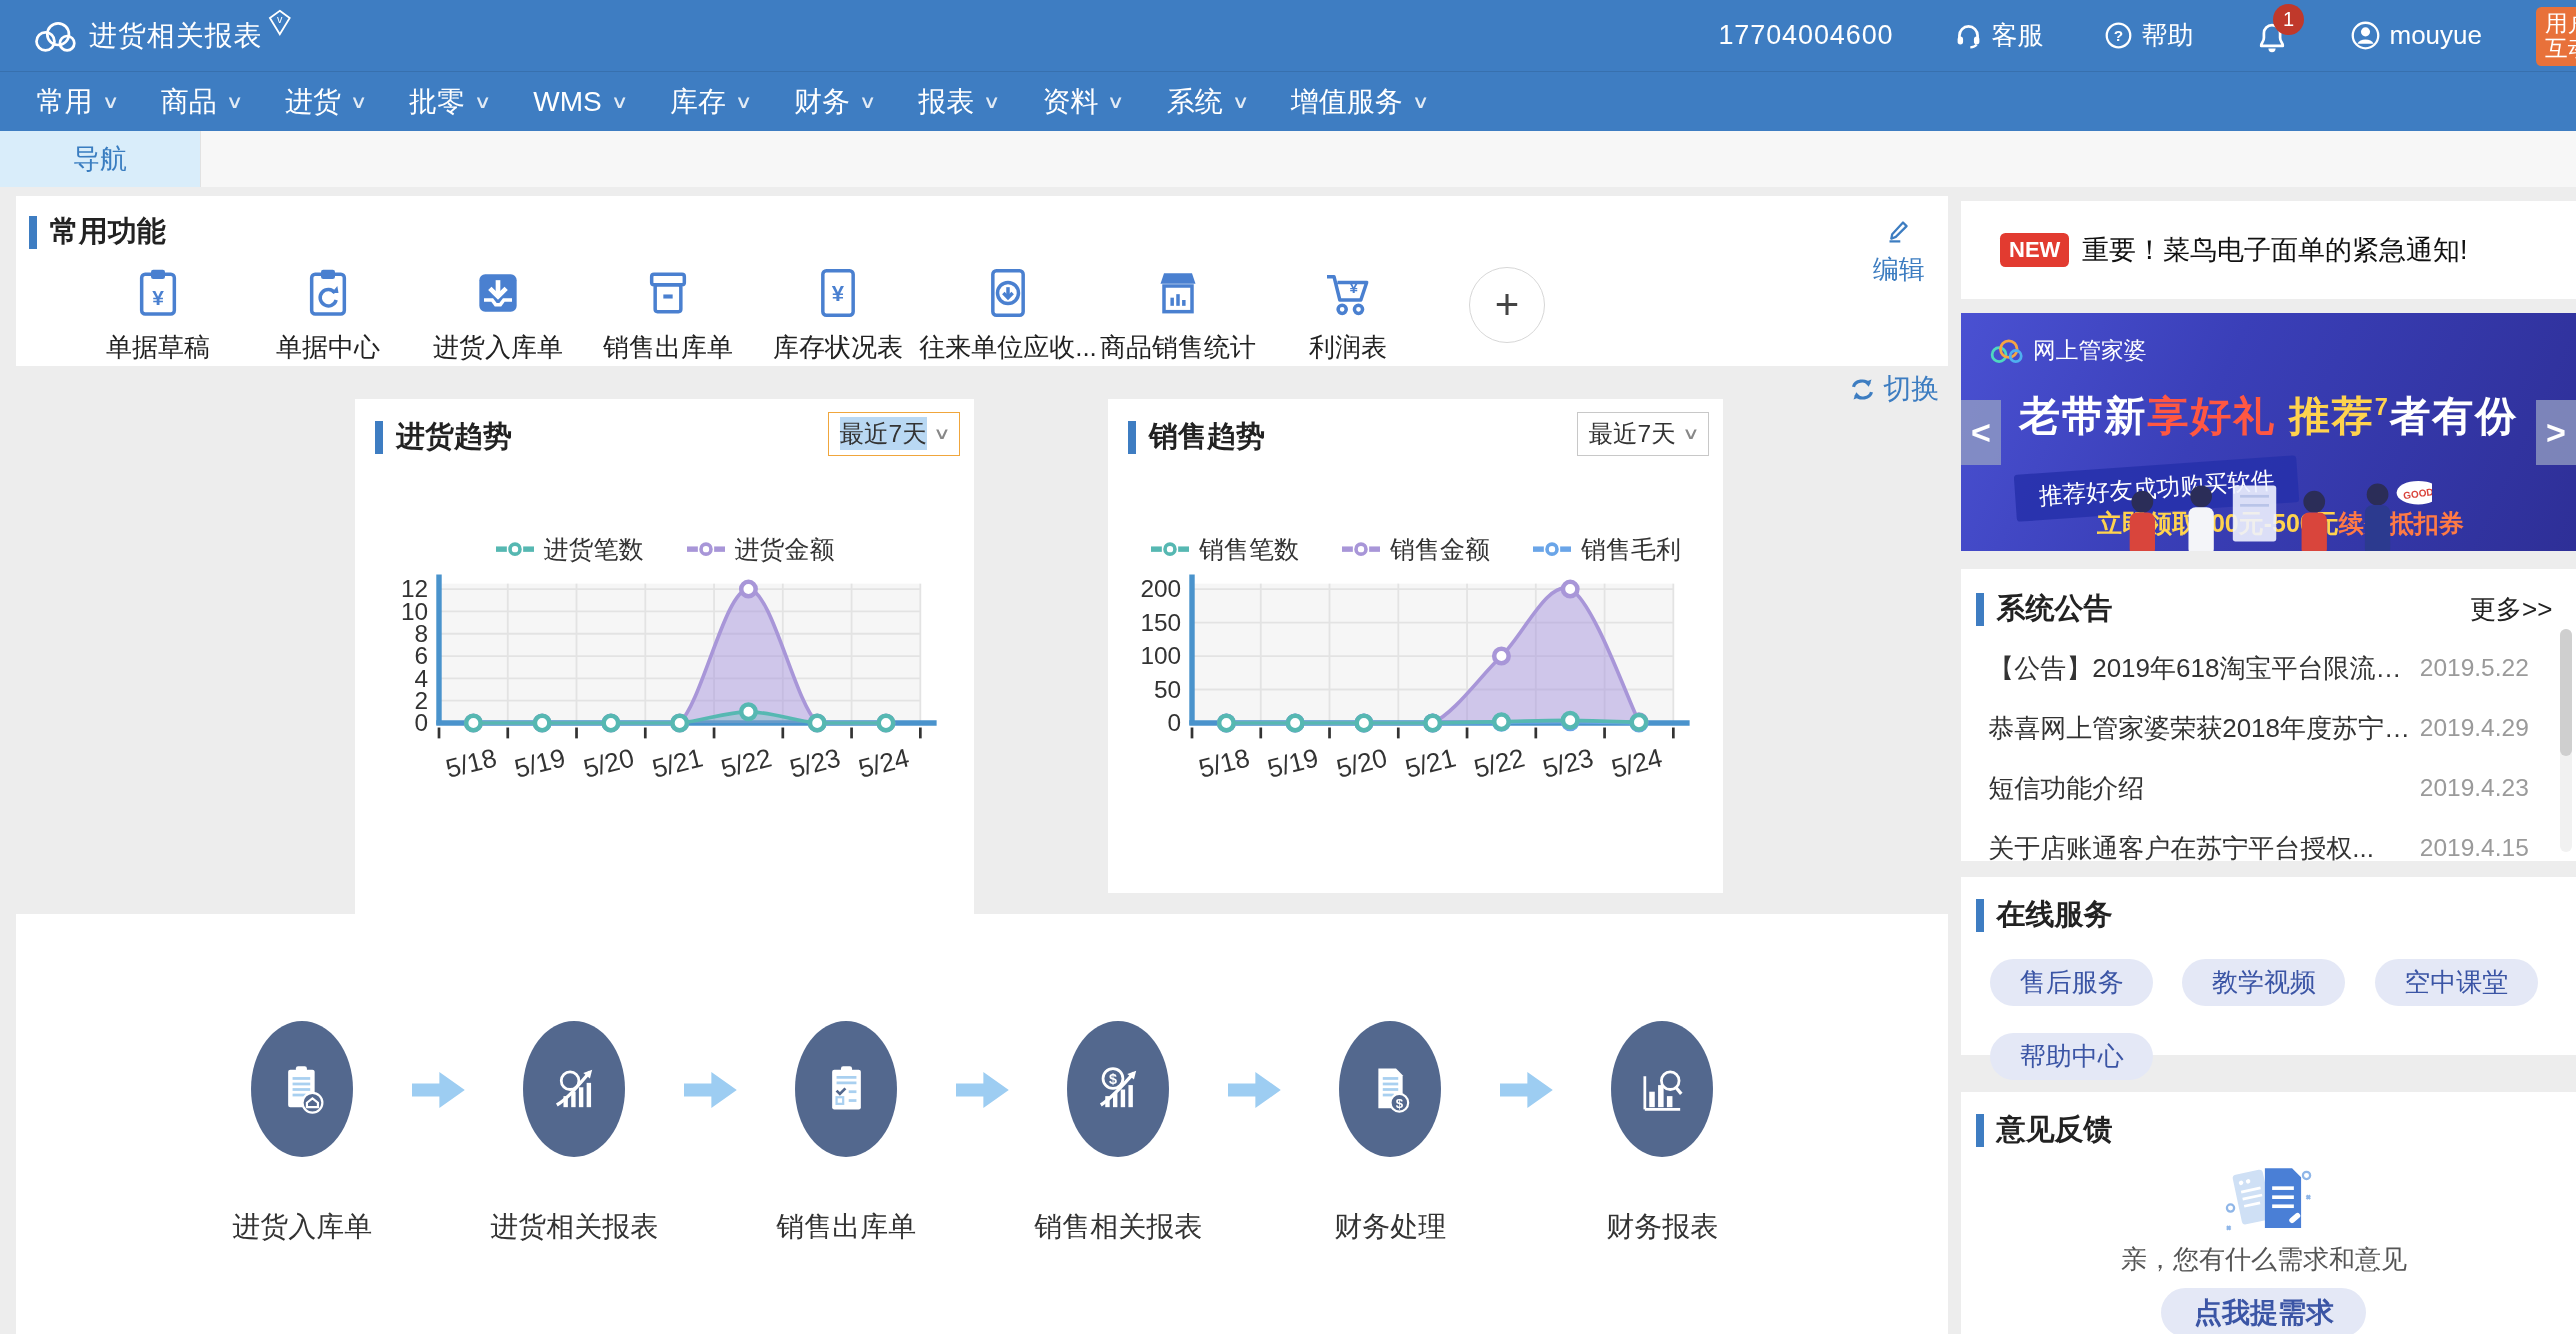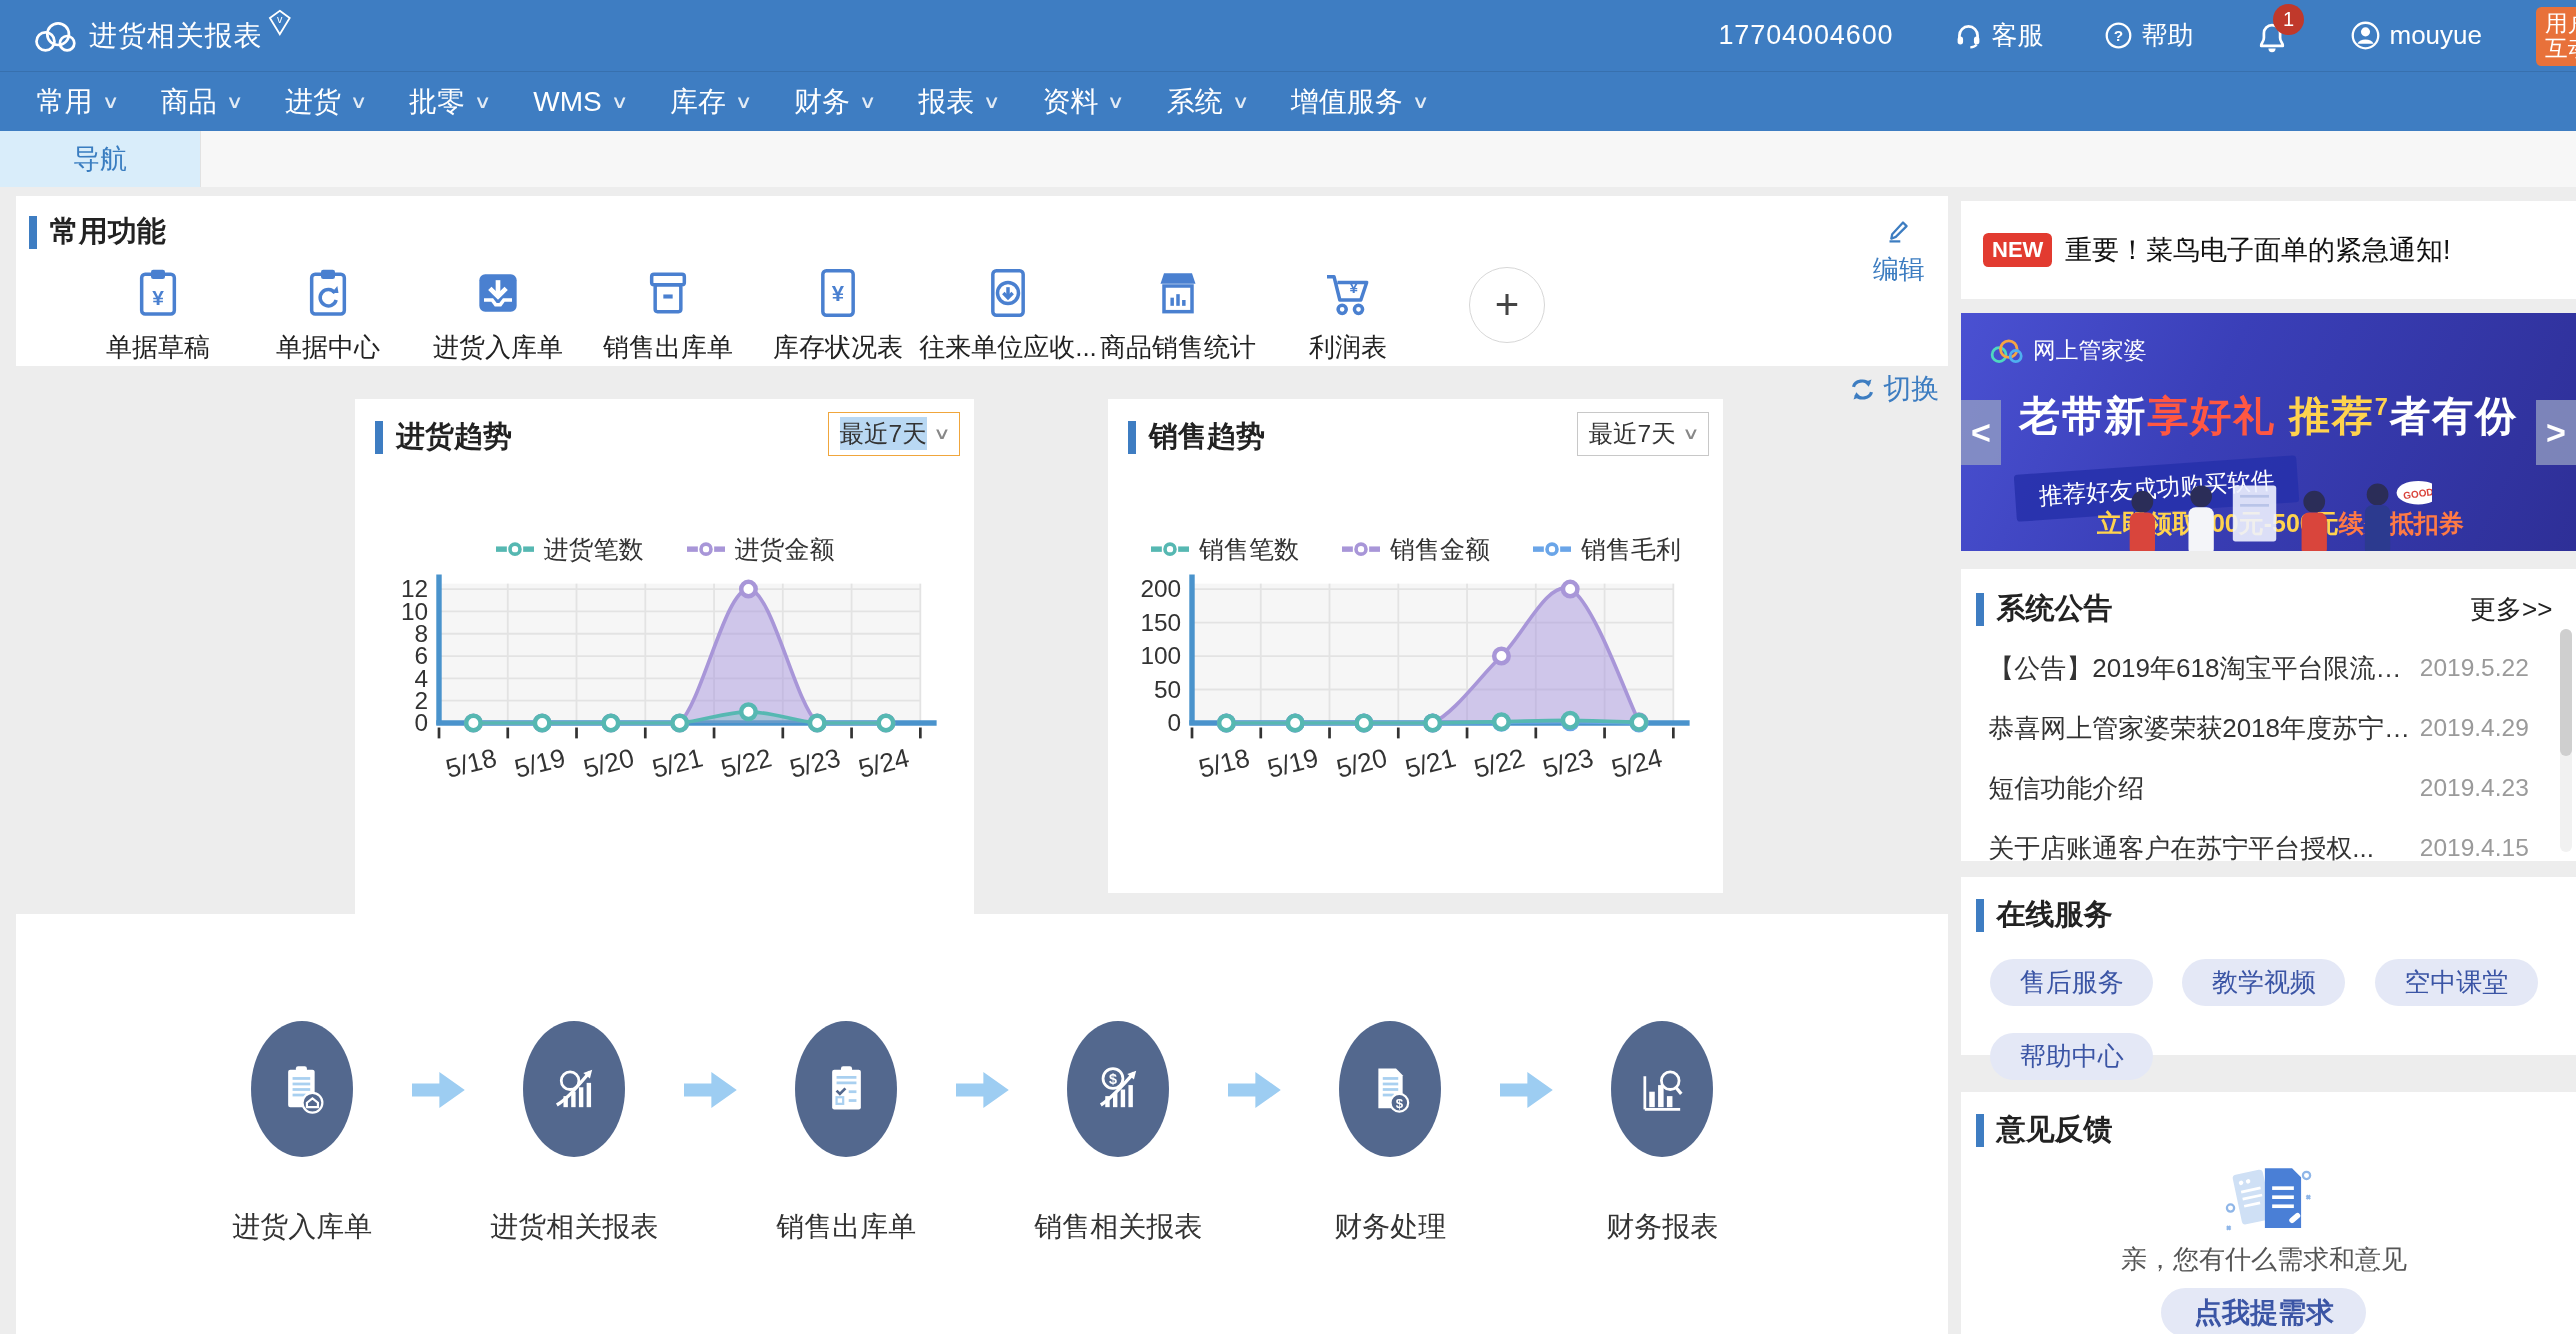--- a/index.html
+++ b/index.html
@@ -61,21 +61,21 @@
   
   .card-flow { left:16.3px; top:914px; width:1932px; height:421px; }
   .flow-wrap { display:flex; justify-content:center; align-items:flex-start; padding-top:107px; }
   .flow-step { width:204px; display:flex; flex-direction:column; align-items:center; cursor:pointer; }
   .flow-circle { width:102px; height:136px; border-radius:50%; background:#53688e; display:flex; align-items:center; justify-content:center; }
   .flow-label { margin-top:51px; font-size:28px; color:#333; white-space:nowrap; }
   .flow-arrow { width:68px; display:flex; justify-content:center; margin-top:51px; }
   .arrow-shape { width:53px; height:36px; background:#9dcdf2; clip-path:polygon(0 32%,52% 32%,52% 0,100% 50%,52% 100%,52% 68%,0 68%); }
 
   
-  .card-notice { left:1961px; top:201px; width:615px; height:98px; display:flex; align-items:center; padding-left:22px; gap:12.7px; cursor:pointer; }
+  .card-notice { left:1961px; top:201px; width:615px; height:98px; display:flex; align-items:center; padding-left:39px; gap:12.7px; cursor:pointer; }
   .new-badge { background:#e23b30; color:#fff; font-size:22px; font-weight:bold; padding:3.6px 9px; border-radius:5.4px; }
   .notice-text { font-size:27px; color:#111; }
 
   .banner { position:absolute; left:1961px; top:313px; width:615px; height:238px; overflow:hidden; cursor:pointer;
             background:linear-gradient(115deg,#4a51d2 0%,#3a3fb8 40%,#2e2f97 100%); }
   .banner-logo { position:absolute; left:27px; top:22px; display:flex; align-items:center; gap:9px; color:#fff; font-size:22.7px; }
   .banner-headline { position:absolute; left:0; top:76px; width:100%; text-align:center; font-size:41px; font-weight:bold; letter-spacing:1.8px; white-space:nowrap; }
   .bh-white { color:#fff; } .bh-red { color:#ff5742; } .bh-gold { color:#ffd34e; }
   .bh-sup { font-size:23.6px; vertical-align:super; color:#ffd34e; }
   .banner-ribbon { position:absolute; left:54px; top:152px; background:rgba(38,48,170,.85); color:#fff; font-size:23.6px; padding:7.3px 23.6px; transform:rotate(-4deg); border-radius:3.6px; }

